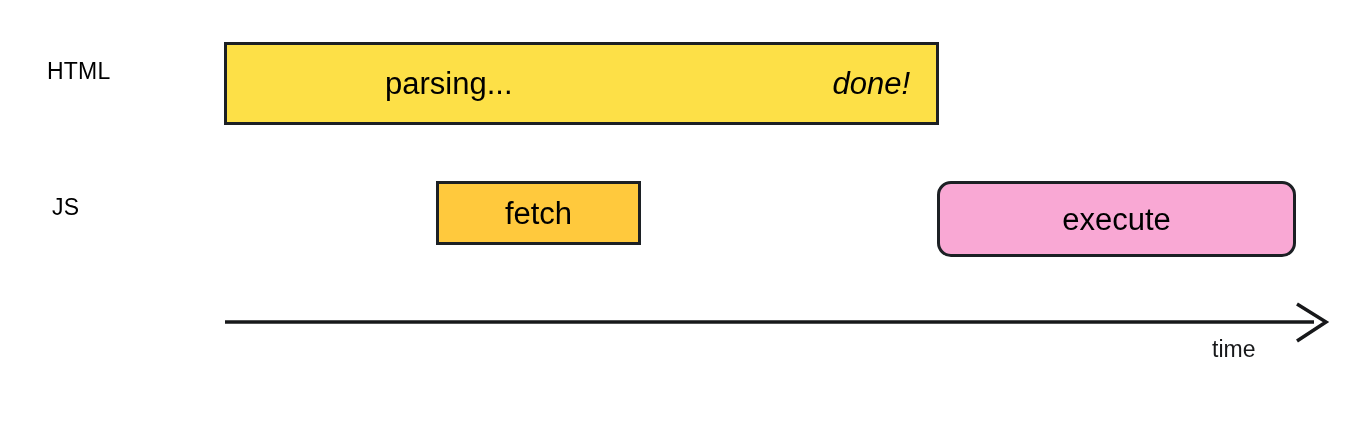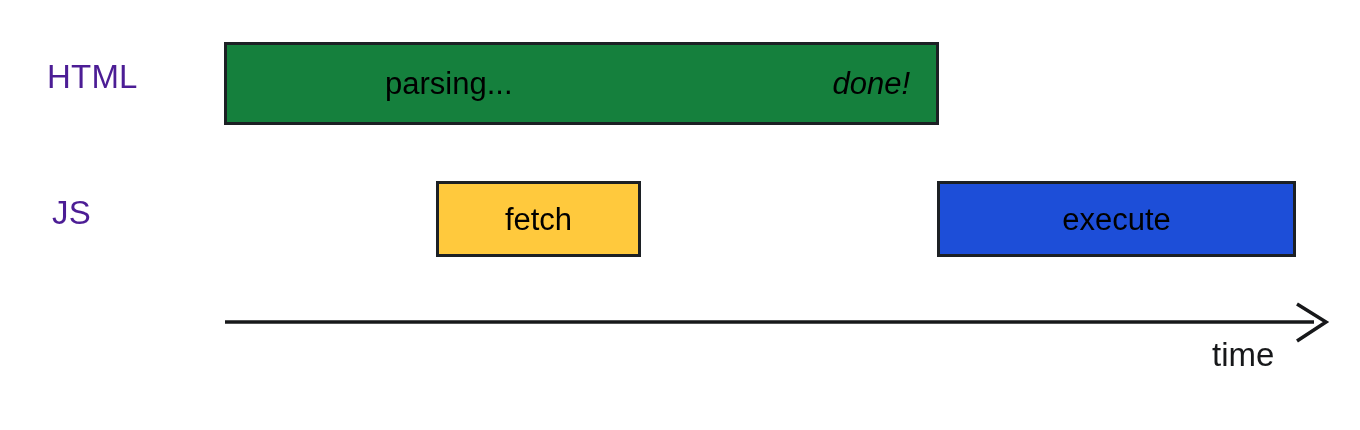--- a/index.html
+++ b/index.html
@@ -15,23 +15,23 @@
     position: relative;
     width: 1360px;
     height: 430px;
     background: #ffffff;
     overflow: hidden;
   }
 
   
   .row-label {
     position: absolute;
-    font-size: 33px;
+    font-size: 23px;
     line-height: 1;
-    color: #4c1d95;
+    color: #000000;
     letter-spacing: 0.2px;
     white-space: nowrap;
   }
   #label-html { left: 47px; top: 60px; }
   #label-js   { left: 52px; top: 196px; }
 
   
   .bar {
     position: absolute;
     box-sizing: border-box;
@@ -45,65 +45,66 @@
     color: #000000;
     white-space: nowrap;
   }
 
   
   #bar-parsing {
     left: 224px;
     top: 42px;
     width: 715px;
     height: 83px;
-    background: #15803d;
+    background: #fde047;
     justify-content: space-between;
     padding: 0 26px 0 0;
   }
   #bar-parsing .txt-parsing {
     margin-left: 158px;
   }
   #bar-parsing .txt-done {
     margin-left: auto;
     font-style: italic;
   }
 
   
   #bar-fetch {
     left: 436px;
     top: 181px;
     width: 205px;
-    height: 76px;
+    height: 64px;
     background: #ffc93d;
     justify-content: center;
   }
 
   
   #bar-execute {
     left: 937px;
     top: 181px;
     width: 359px;
     height: 76px;
-    background: #1d4ed8;
+    background: #f9a8d4;
     justify-content: center;
+    border-radius: 14px;
   }
 
   
   #time-axis {
     position: absolute;
     left: 220px;
     top: 298px;
     width: 1115px;
     height: 50px;
   }
   #time-label {
     position: absolute;
     left: 1212px;
     top: 338px;
-    font-size: 33px;
+    font-size: 23px;
     line-height: 1;
     color: #17181a;
     white-space: nowrap;
   }
 </style>
 </head>
 <body>
 
 <div id="canvas">
 

